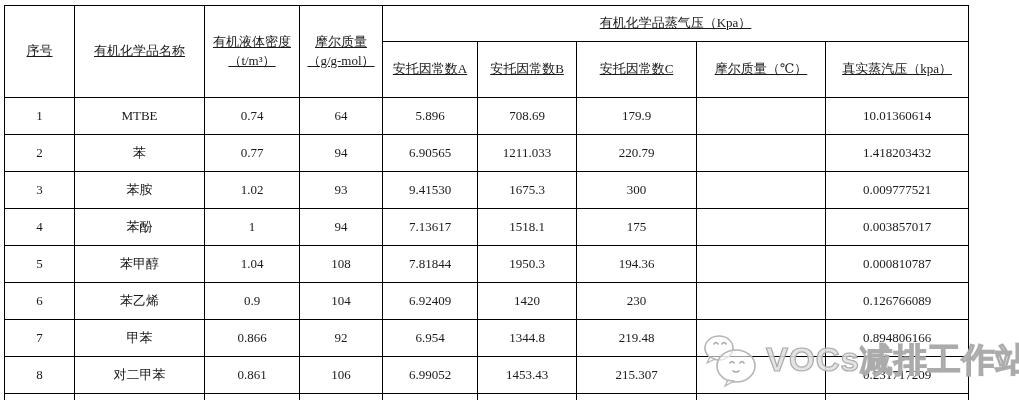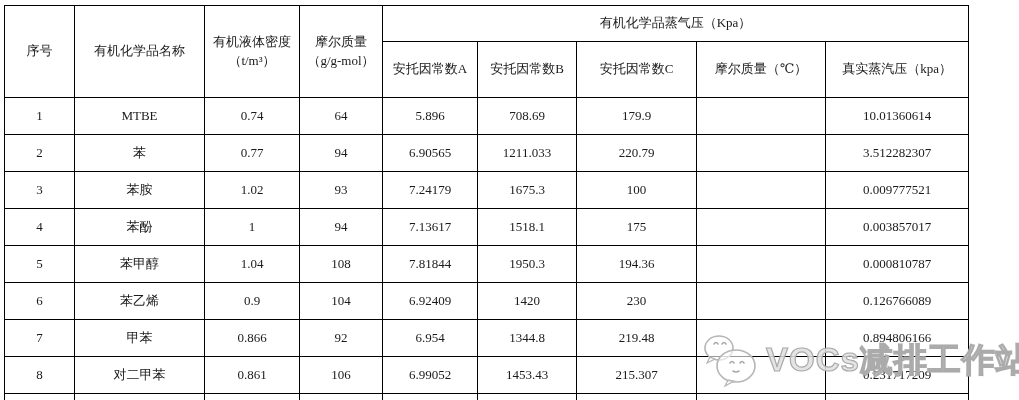--- a/index.html
+++ b/index.html
@@ -22,21 +22,21 @@
   }
   .data-table th, .data-table td {
     border: 1px solid #000000;
     text-align: center;
     vertical-align: middle;
     font-weight: normal;
     font-size: 13px;
     padding: 0 2px;
     overflow: hidden;
   }
-  .data-table th { white-space: pre-line; line-height: 1.45; }
+  .data-table th { white-space: pre-line; line-height: 1.45; text-decoration: underline; }
   tr.band-top { height: 36px; }
   tr.band-sub { height: 56px; }
   tbody tr { height: 37px; }
   .watermark {
     position: absolute;
     left: 698px;
     top: 328px;
     height: 64px;
     display: flex;
     align-items: center;
@@ -103,30 +103,30 @@
         </tr>
         <tr>
           <td>2</td>
           <td>苯</td>
           <td>0.77</td>
           <td>94</td>
           <td>6.90565</td>
           <td>1211.033</td>
           <td>220.79</td>
           <td></td>
-          <td>3.512282307</td>
+          <td>1.418203432</td>
         </tr>
         <tr>
           <td>3</td>
           <td>苯胺</td>
           <td>1.02</td>
           <td>93</td>
-          <td>7.24179</td>
+          <td>9.41530</td>
           <td>1675.3</td>
-          <td>100</td>
+          <td>300</td>
           <td></td>
           <td>0.009777521</td>
         </tr>
         <tr>
           <td>4</td>
           <td>苯酚</td>
           <td>1</td>
           <td>94</td>
           <td>7.13617</td>
           <td>1518.1</td>

